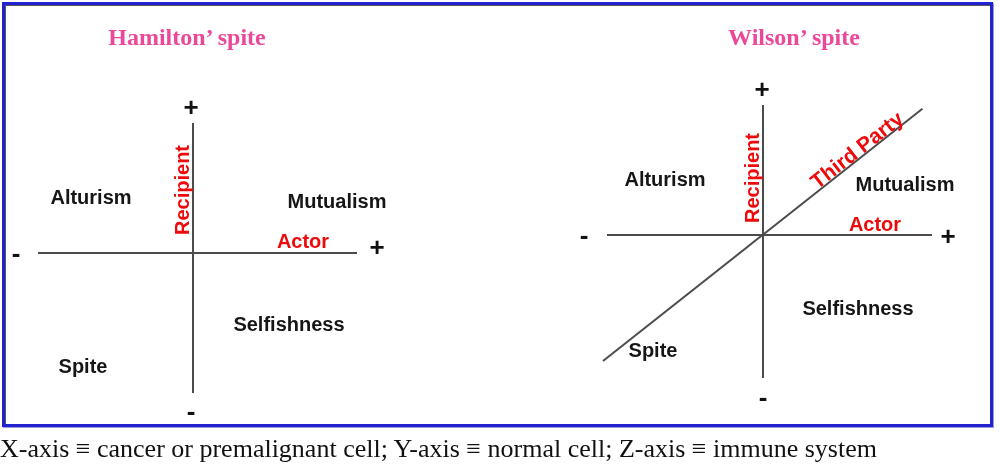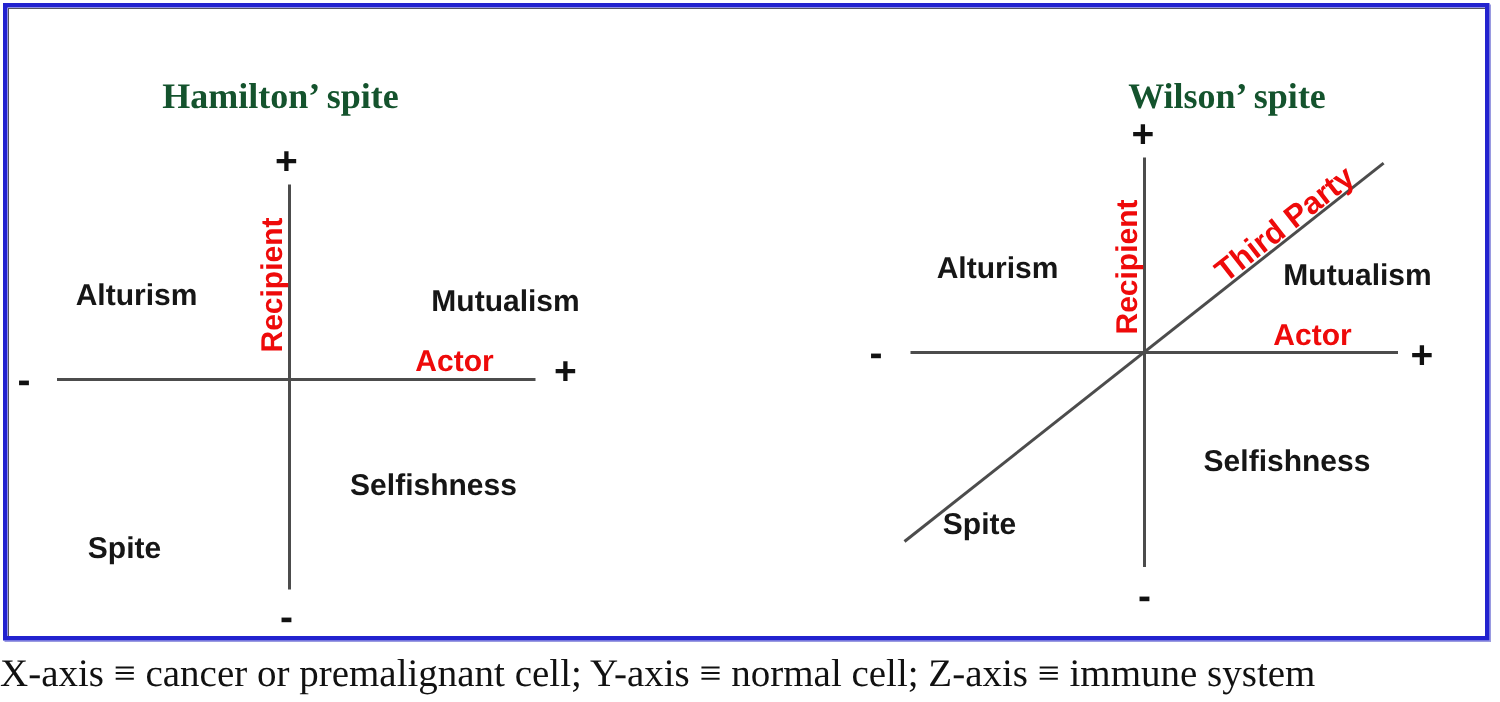--- a/index.html
+++ b/index.html
@@ -11,21 +11,21 @@
   .frame {
     position:absolute; left:2px; top:2px; width:985px; height:419px;
     border:3px solid #2222cf;
     box-shadow: inset 1px 1px 0 #55555f, 1px 1px 0 #9a9ae0;
     background:#ffffff;
   }
   .axis-line { position:absolute; background:#4c4c4c; }
   .title {
     position:absolute; font-family:"Liberation Serif", serif;
     font-weight:bold; font-size:24px; line-height:26px;
-    color:#14532d; text-align:center;margin-top:28px;
+    color:#ec4899; text-align:center;
   }
   .lbl {
     position:absolute; font-weight:bold; font-size:20px; line-height:24px;
     color:#161616; text-align:center; white-space:nowrap;
   }
   .red { color:#ee0a0a; }
   .sign {
     position:absolute; width:30px; height:28px; line-height:28px;
     font-weight:bold; font-size:26px; color:#111111; text-align:center;
   }
@@ -56,21 +56,21 @@
   <div class="sign" style="left:362px; top:233px;">+</div>
 
   <div class="lbl red rot90" style="left:132px; top:178px; width:100px;">Recipient</div>
   <div class="lbl red" style="left:253px; top:229px; width:100px;">Actor</div>
 
   <div class="lbl" style="left:31px; top:185px; width:120px;">Alturism</div>
   <div class="lbl" style="left:267px; top:189px; width:140px;">Mutualism</div>
   <div class="lbl" style="left:219px; top:312px; width:140px;">Selfishness</div>
   <div class="lbl" style="left:33px; top:354px; width:100px;">Spite</div>
 
-  <div class="title" style="left:688px; top:24px; width:260px;">Wilson’ spite</div>
+  <div class="title" style="left:664px; top:24px; width:260px;">Wilson’ spite</div>
 
   <div class="axis-line" style="left:762px; top:105px; width:2px; height:273px;"></div>
   <div class="axis-line" style="left:607px; top:234px; width:325px; height:2px;"></div>
   <div class="axis-line diag" style="left:603px; top:360px; width:407px; height:2px;"></div>
 
   <div class="sign" style="left:747px; top:75px;">+</div>
   <div class="sign" style="left:748px; top:383px;">-</div>
   <div class="sign" style="left:569px; top:221px;">-</div>
   <div class="sign" style="left:933px; top:222px;">+</div>
 

